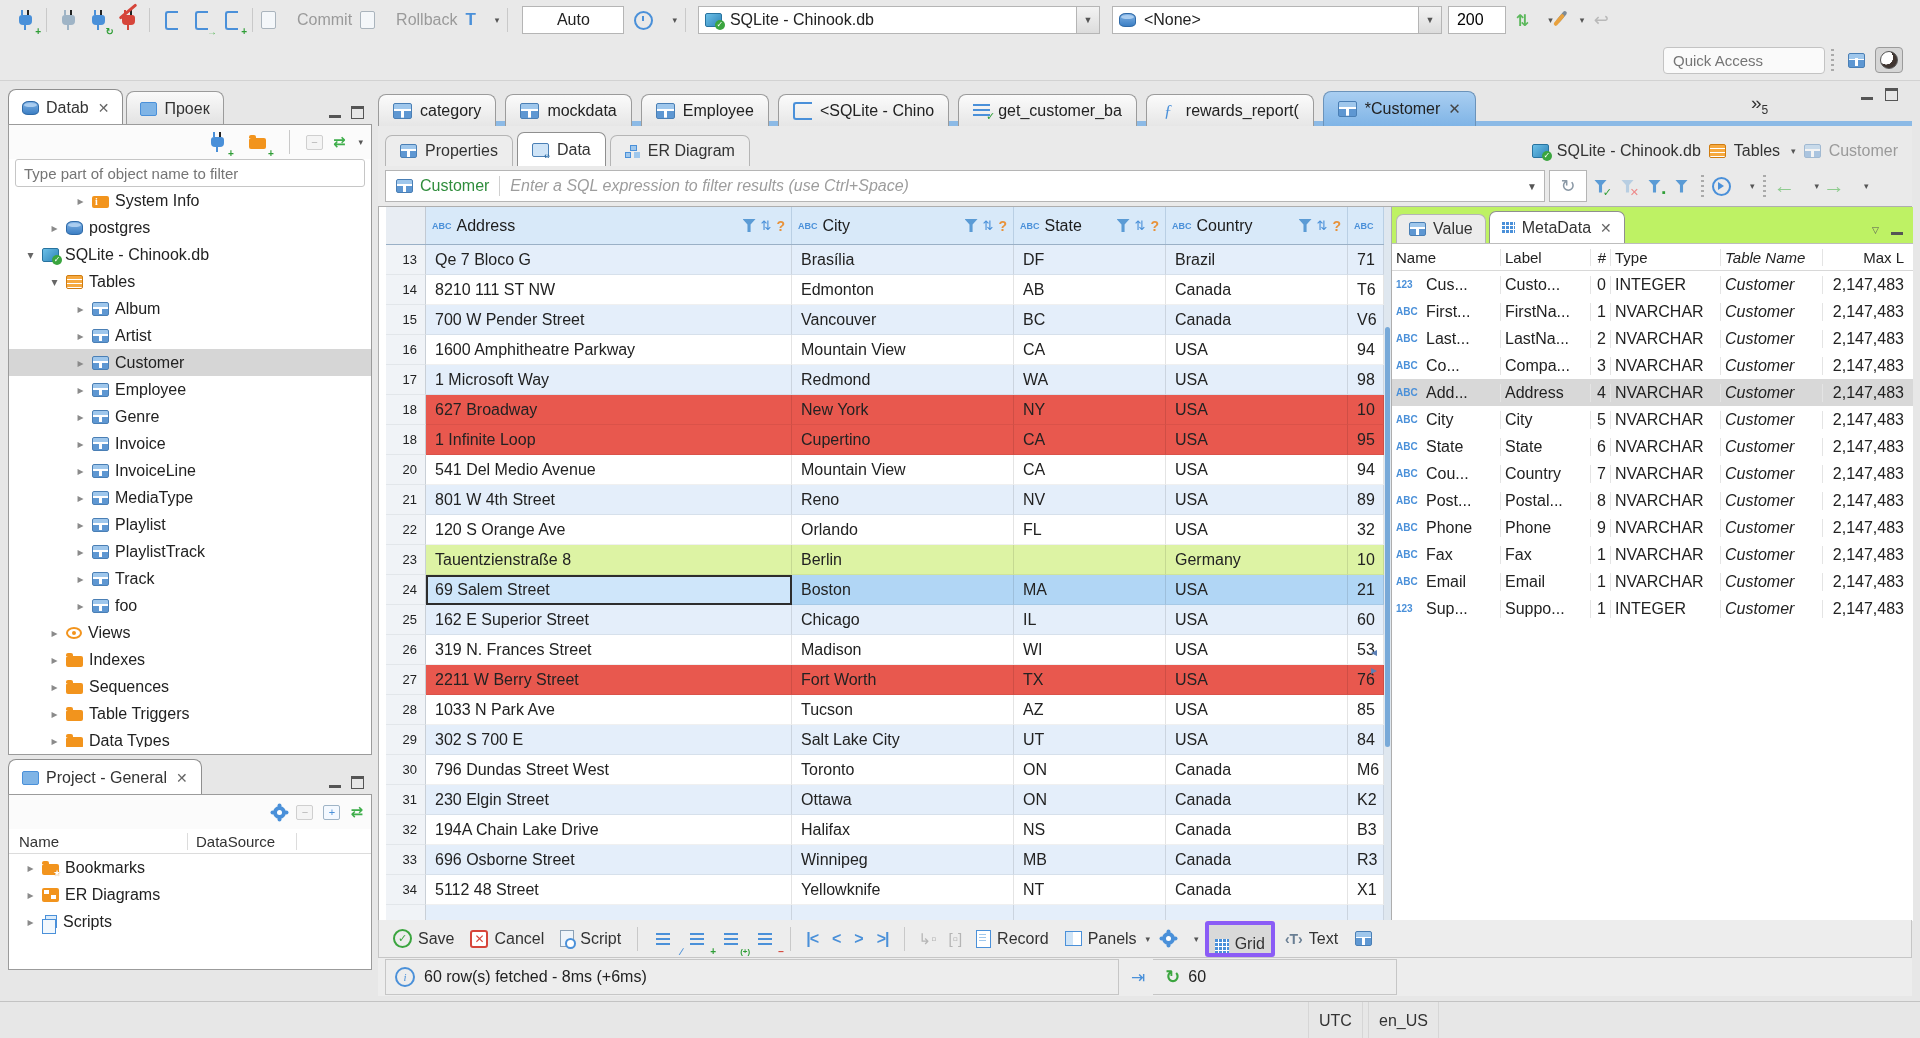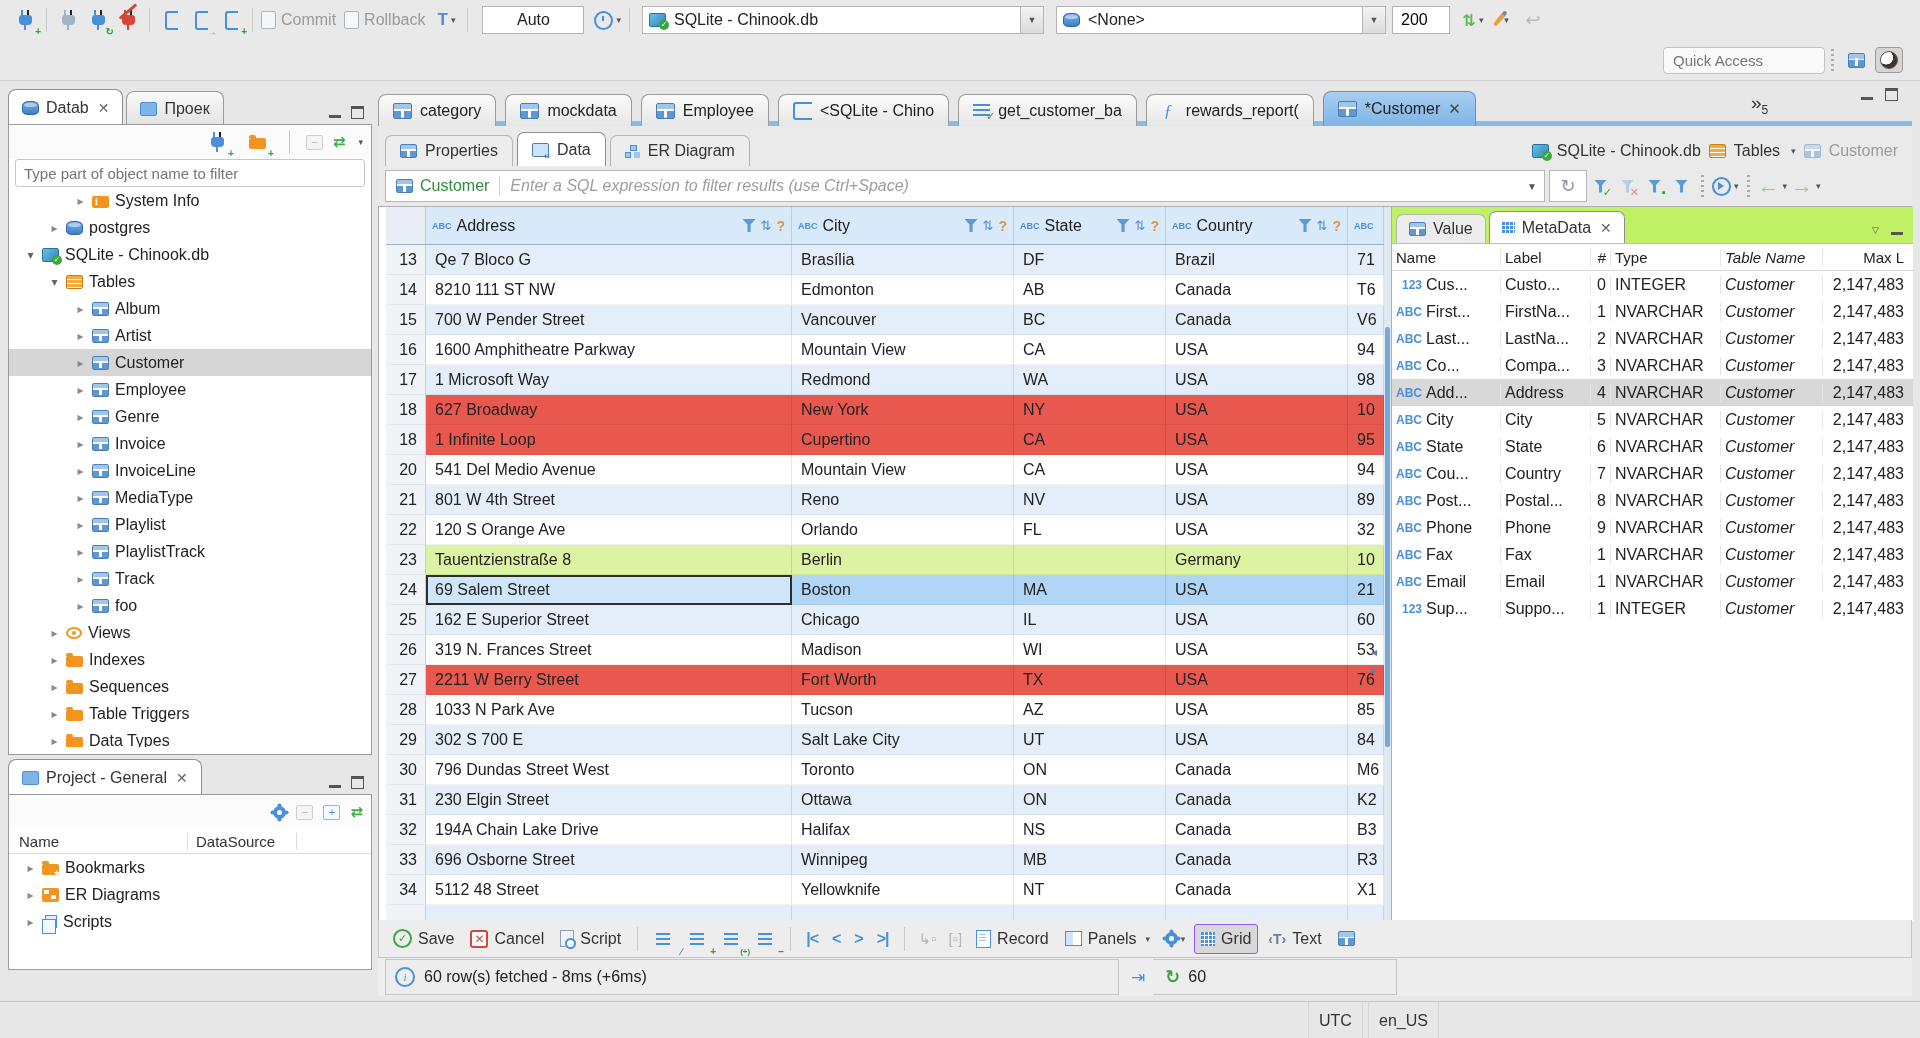--- a/index.html
+++ b/index.html
@@ -4,21 +4,21 @@
 <style>
   html,body{margin:0;padding:0;}
   .app{position:relative;width:1920px;height:1038px;background:#e7e7e7;overflow:hidden;
        font-family:"Liberation Sans","DejaVu Sans",sans-serif;font-size:15px;color:#222;}
   .sep{width:1px;height:24px;background:#c9c9c9;margin:0 6px;flex:none;}
   .vdots{width:3px;height:22px;margin:0 6px;background:repeating-linear-gradient(#aaa 0 2px,transparent 2px 5px);flex:none;}
 
   
   .topbar{position:absolute;left:0;top:0;width:100%;height:80px;background:#e9e9e9;border-bottom:1px solid #d2d2d2;}
   .tb-row1{position:absolute;left:0;top:0;right:0;height:40px;display:flex;align-items:center;padding-left:10px;}
-  .tbi{display:inline-flex;align-items:center;justify-content:center;min-width:26px;height:26px;position:relative;margin:0 2px;flex:none;}
+  .tbi{display:inline-flex;align-items:center;justify-content:center;min-width:26px;height:26px;position:relative;margin:0 2px;flex:none;gap:16px;}
   .combo{display:flex;align-items:center;background:#fff;border:1px solid #b5b5b5;height:28px;box-sizing:border-box;}
   .combo .cv{padding:0 8px;white-space:nowrap;overflow:hidden;font-size:16px;color:#222;flex:1;}
   .combo .cbtn{width:22px;height:100%;border-left:1px solid #b5b5b5;background:linear-gradient(#f3f3f3,#dcdcdc);
                display:flex;align-items:center;justify-content:center;color:#555;font-size:9px;flex:none;}
   .caret{font-size:9px;color:#555;margin-left:3px;}
   
   .plug{width:13px;height:10px;border-radius:3px 3px 4px 4px;background:#4a90d9;position:relative;display:inline-block;}
   .plug::before{content:'';position:absolute;top:-5px;left:2px;width:2px;height:5px;background:inherit;box-shadow:6px 0 0 0;}
   .plug::after{content:'';position:absolute;bottom:-5px;left:5px;width:2px;height:5px;background:inherit;}
   .plug.p-gray{background:#9fb4c6;}
@@ -166,21 +166,21 @@
   .habc{color:#4a90d9;font-size:9px;font-weight:bold;flex:none;}
   .hspace{flex:1;}
   .updown{color:#4a90d9;font-size:13px;}
   .qmark{color:#e8923a;font-size:14px;font-weight:bold;}
   .w-num{width:40px;flex:none;} .w-adr{width:366px;flex:none;} .w-city{width:222px;flex:none;}
   .w-st{width:152px;flex:none;} .w-cty{width:182px;flex:none;} .w-pc{width:36px;flex:none;}
   .hnum{background:#e8edf3;border-right:1px solid #c2c9d2;}
   .grow{display:flex;height:30px;}
   .gc{height:30px;line-height:29px;padding:0 0 0 9px;border-right:1px solid rgba(0,0,0,0.10);border-bottom:1px solid rgba(0,0,0,0.06);
       box-sizing:border-box;font-size:16px;white-space:nowrap;overflow:hidden;}
-  .ncell{background:#f0f3f7;color:#222;text-align:right;padding:0 8px 0 0;border-right:1px solid #c9cfd6;border-bottom:1px solid #e2e6ea;font-size:16px;}
+  .ncell{background:#f0f3f7;color:#222;text-align:right;padding:0 8px 0 0;border-right:1px solid #c9cfd6;border-bottom:1px solid #e2e6ea;font-size:13px;}
   .r-odd{background:#e4eefa;} .r-even{background:#fff;} .r-red{background:#e8584e;} .r-green{background:#ddf3a4;} .r-sel{background:#b1d6f5;}
   .f-y{outline:2px solid #2d2d2d;outline-offset:-2px;background:#cfe6fa;}
   .vscroll{position:absolute;left:1005px;top:0;width:7px;height:714px;background:#dfe7ef;}
   .vthumb{position:absolute;left:1px;top:120px;width:5px;height:420px;background:#78a9d8;border-radius:3px;}
   .sashL{position:absolute;left:992px;top:438px;color:#5b7fb5;font-size:12px;z-index:3;}
   .sashR{position:absolute;left:992px;top:456px;color:#5b7fb5;font-size:12px;z-index:3;}
 
   
   .metap{position:absolute;left:1012px;top:0;width:522px;height:714px;background:#fff;border-left:1px solid #aeaeae;box-sizing:border-box;}
   .mtabs{height:36px;background:#bef264;border-bottom:1px solid #bdbdbd;display:flex;align-items:flex-end;padding-left:4px;}
@@ -191,27 +191,27 @@
   .mhead{display:flex;height:26px;align-items:center;border-bottom:1px solid #d8d8d8;font-size:15px;color:#222;}
   .mc{padding:0 4px;box-sizing:border-box;white-space:nowrap;overflow:hidden;flex:none;}
   .m-name{width:108px;display:flex;align-items:center;justify-content:flex-start;gap:4px;}
   .m-label{width:90px;border-left:1px solid #e4e4e4;}
   .m-num{width:20px;text-align:right;border-left:1px solid #e4e4e4;}
   .m-type{width:110px;border-left:1px solid #e4e4e4;}
   .m-table{width:102px;border-left:1px solid #e4e4e4;font-style:italic;}
   .m-max{width:86px;text-align:right;border-left:1px solid #e4e4e4;}
   .mrow{display:flex;height:27px;align-items:center;font-size:16px;}
   .mrow.m-sel{background:#d8d8d8;}
-  .mtype{color:#4a90d9;font-size:12px;font-weight:bold;width:26px;text-align:right;flex:none;}
+  .mtype{color:#4a90d9;font-size:10px;font-weight:bold;width:26px;text-align:left;flex:none;}
 
   
   .restools{position:absolute;left:0;top:832px;right:0;height:38px;background:#ededed;border:1px solid #c6c6c6;border-top:none;
             display:flex;align-items:center;box-sizing:border-box;padding-left:8px;gap:4px;}
   .rbtn{display:inline-flex;align-items:center;gap:6px;font-size:16px;color:#333;padding:0 6px;height:28px;border-radius:3px;}
-  .rbtn.pressed{background:#d9d9d9;border:1px solid #8b5cf6;}
+  .rbtn.pressed{background:#d9d9d9;border:4px solid #8b5cf6;align-items:flex-end;}
   .okic{width:15px;height:15px;border:2px solid #3ba53f;border-radius:50%;color:#3ba53f;font-size:11px;display:inline-flex;
         align-items:center;justify-content:center;font-weight:bold;}
   .cxic{width:14px;height:14px;border:2px solid #d6453a;border-radius:3px;color:#d6453a;font-size:12px;display:inline-flex;
         align-items:center;justify-content:center;font-weight:bold;background:#fff;}
   .scric{width:12px;height:15px;border:1px solid #8aa0b5;background:#eef4fa;position:relative;display:inline-block;}
   .scric::after{content:'';position:absolute;right:-3px;bottom:-3px;width:7px;height:7px;border:2px solid #4a90d9;border-radius:50%;background:#fff;}
   .lnic{width:14px;height:12px;background:repeating-linear-gradient(#4a90d9 0 2px,transparent 2px 5px);position:relative;display:inline-block;}
   .lnb{position:absolute;right:-6px;bottom:-5px;font-size:10px;font-weight:bold;line-height:10px;}
   .navg{color:#4a90d9;font-weight:bold;font-size:16px;letter-spacing:-1px;padding:0 5px;}
   .dimic{color:#b5b5b5;font-size:15px;padding:0 4px;}

